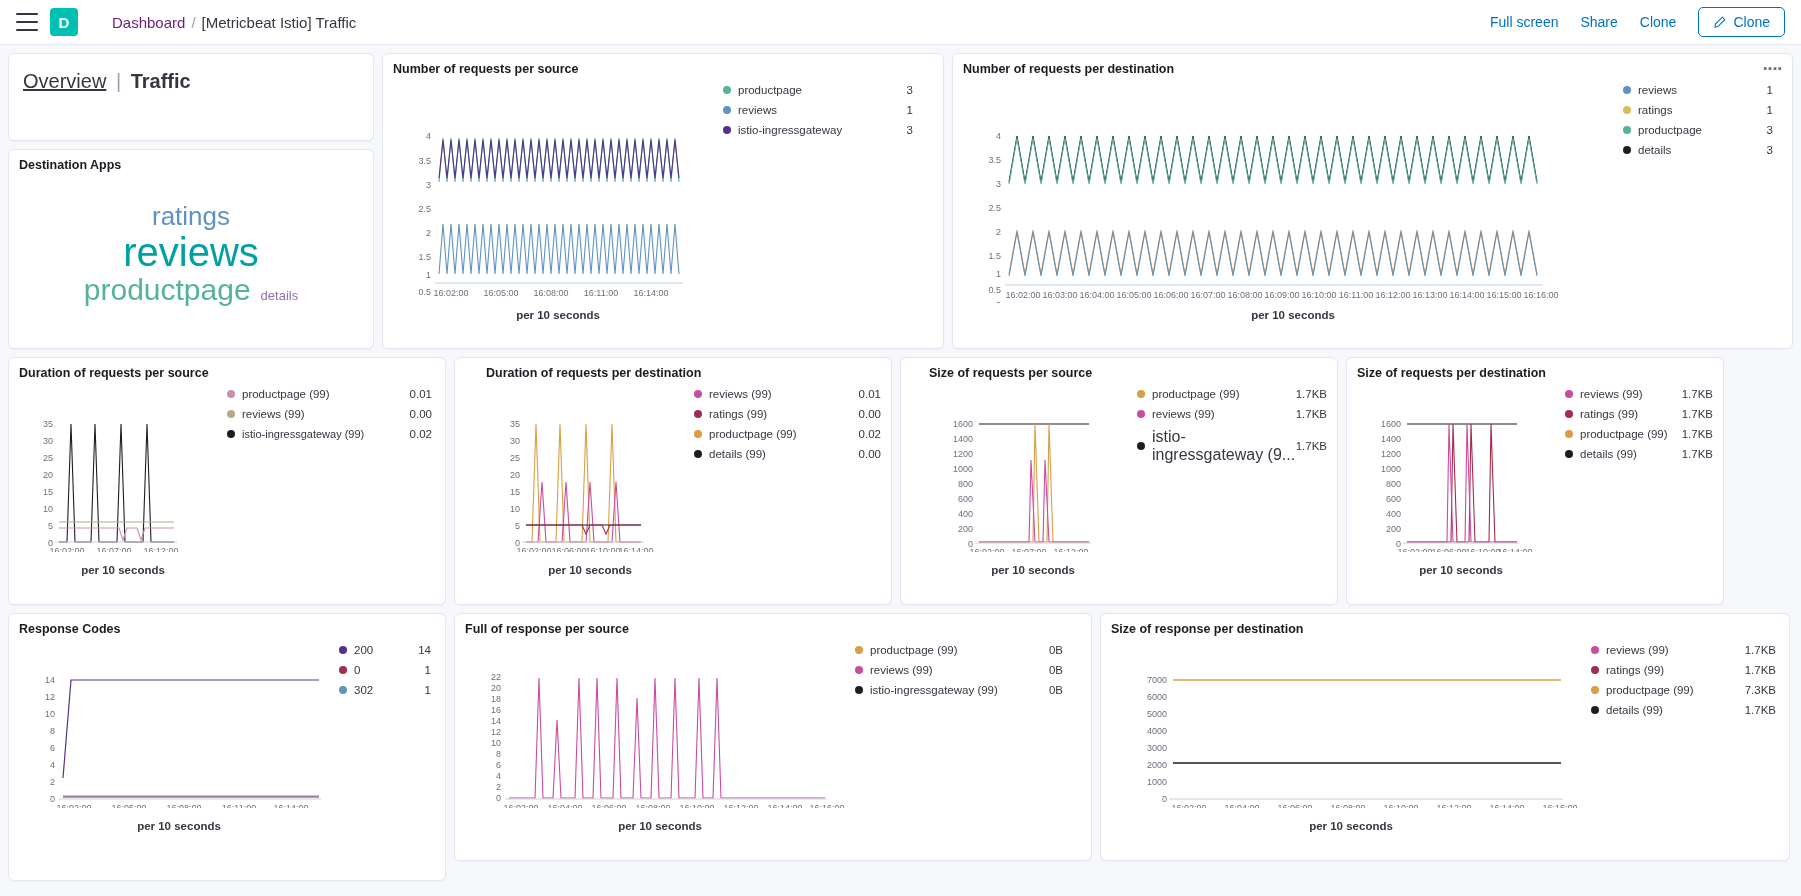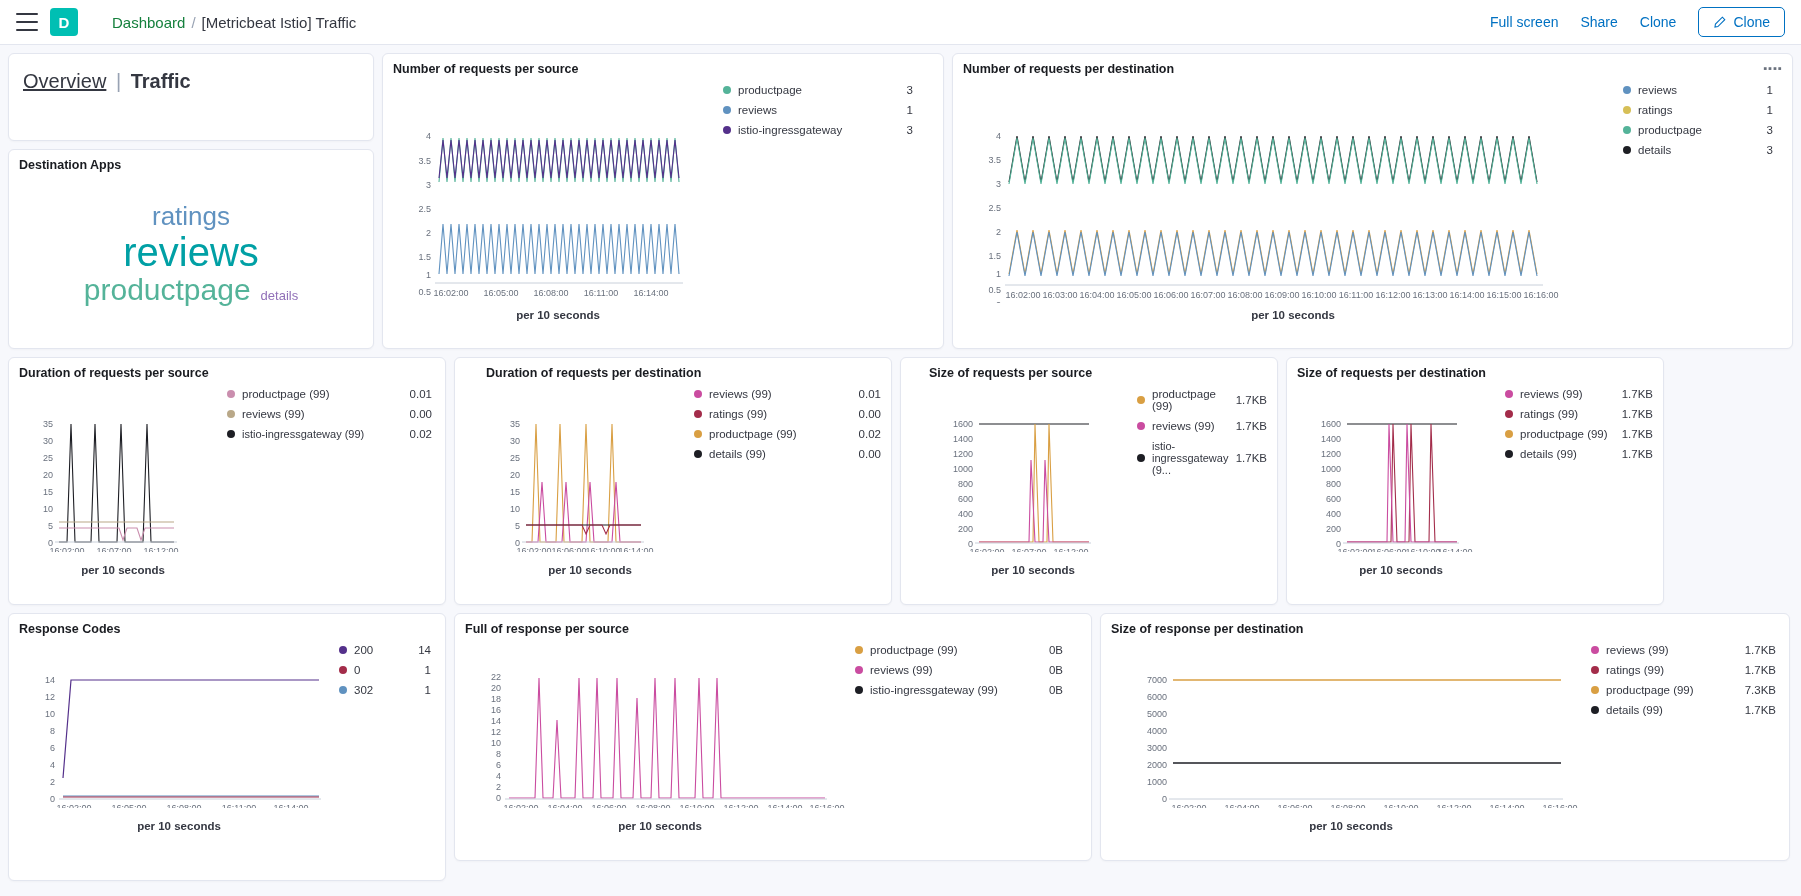--- a/index.html
+++ b/index.html
@@ -23,21 +23,21 @@
   }
   .hamburger { width: 22px; height: 18px; display:flex; flex-direction:column; justify-content:space-between; cursor:pointer; }
   .hamburger span { display:block; height:2px; background:#343741; border-radius:1px; }
   .app-badge {
     width: 28px; height: 28px; border-radius: 4px;
     background: #00bfb3; color: #fff;
     display:flex; align-items:center; justify-content:center;
     font-size: 15px; font-weight: bold;
   }
   .crumbs { display:flex; align-items:center; font-size:15px; gap:6px; margin-left:22px;}
-  .crumb-link { color: #15803d; cursor:pointer; }
+  .crumb-link { color: #701a75; cursor:pointer; }
   .crumb-sep { color:#98a2b3; }
   .crumb-current { color:#343741; }
   .top-right { margin-left:auto; display:flex; align-items:center; gap:22px; }
   .top-action { color:#0071c2; font-size:14px; cursor:pointer; }
   .edit-btn {
     border:1px solid #0071c2; color:#0071c2; background:#fff;
     border-radius:5px; padding:6px 14px; font-size:14px;
     display:flex; align-items:center; gap:7px; cursor:pointer;
   }
   .pencil { width:13px; height:13px; }
@@ -358,21 +358,21 @@
           </div>
           <div class="legend-row">
             <span class="dot" style="background:#1d1e24"></span>
             <span class="leg-label">details (99)</span>
             <span class="leg-val">0.00</span>
           </div>
         </div>
       </div>
     </div>
 
-    <div class="panel" style="width:378px;height:248px;padding-left:28px;">
+    <div class="panel" style="width:438px;height:248px;padding-left:28px;">
       <div class="panel-title">Size of requests per source</div>
       <div class="chart-body">
         <div class="plot-wrap">
           <svg width="208" height="170" viewBox="0 0 208 170">
             <g class="tickt" text-anchor="end">
               <text x="44" y="45">1600</text>
                 <text x="44" y="60">1400</text>
                 <text x="44" y="75">1200</text>
               <text x="44" y="90">1000</text>
                 <text x="44" y="105">800</text>
@@ -401,21 +401,21 @@
             <span class="leg-label">productpage (99)</span>
             <span class="leg-val">1.7KB</span>
           </div>
           <div class="legend-row">
             <span class="dot" style="background:#ca4ca0"></span>
             <span class="leg-label">reviews (99)</span>
             <span class="leg-val">1.7KB</span>
           </div>
           <div class="legend-row">
             <span class="dot" style="background:#1d1e24"></span>
-            <span class="leg-label" style="font-size:11px">istio-ingressgateway (9...</span>
+            <span class="leg-label" style="font-size:16px">istio-ingressgateway (9...</span>
             <span class="leg-val">1.7KB</span>
           </div>
         </div>
       </div>
     </div>
 
     <div class="panel" style="width:378px;height:248px;">
       <div class="panel-title">Size of requests per destination</div>
       <div class="chart-body">
         <div class="plot-wrap">

